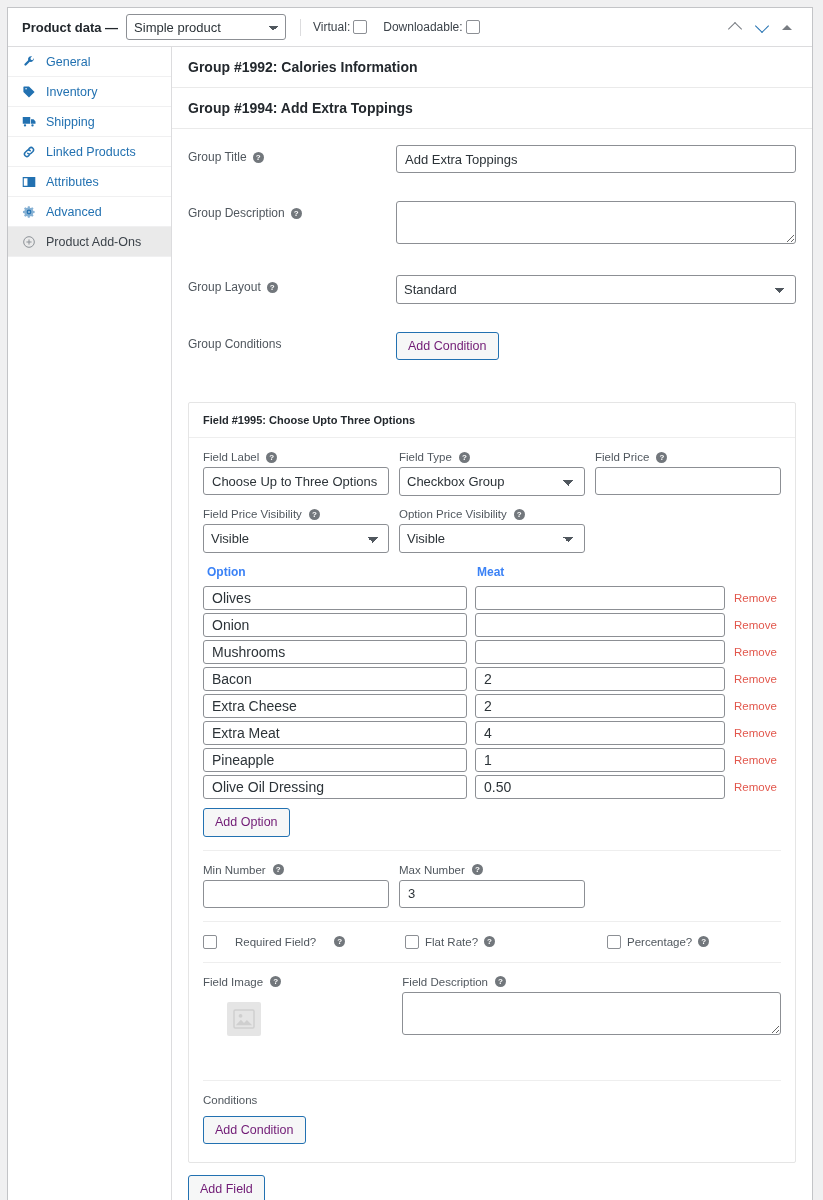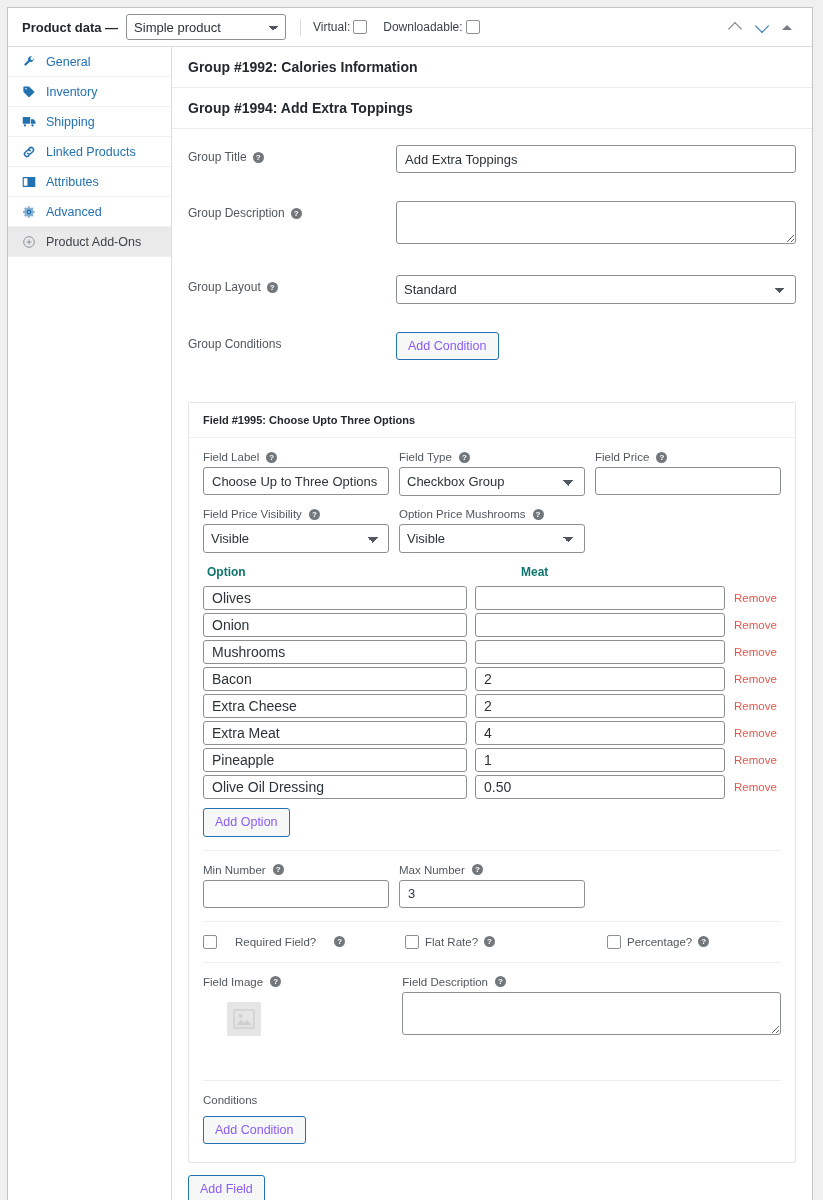--- a/index.html
+++ b/index.html
@@ -234,21 +234,21 @@
       calc(100% - 15px) 12px,
       calc(100% - 10px) 12px;
     background-size: 6px 6px, 6px 6px;
     background-repeat: no-repeat;
   }
 
   .btn-sec {
     display: inline-block;
     background: #f6f7f7;
     border: 1px solid #2271b1;
-    color: #8b5cf6;
+    color: #701a75;
     border-radius: 3px;
     font-family: "Liberation Sans", sans-serif;
     font-size: 12.5px;
     padding: 5px 11px;
     cursor: pointer;
     line-height: 1.3;
   }
   .btn-pri {
     display: inline-block;
     background: #2271b1;
@@ -293,22 +293,21 @@
     display: flex;
     align-items: center;
   }
   .flabel .tip { margin-left: 7px; }
 
   .opt-hdr {
     display: flex;
     margin: 8px 0 7px 0;
     font-size: 12px;
     font-weight: bold;
-    color: #0f766e;
-    gap: 44px;
+    color: #3b82f6;
   }
   .opt-hdr .c1 { width: 268px; flex: 0 0 268px; padding-left: 4px; }
   .opt-hdr .c2 { flex: 1 1 auto; padding-left: 6px; }
 
   .opt-row {
     display: flex;
     align-items: center;
     margin-bottom: 3px;
   }
   .opt-row .c1 { width: 264px; flex: 0 0 264px; }
@@ -543,21 +542,21 @@
                   <div class="flabel">
                     <span>Field Price Visibility</span>
                     <span class="tip">?</span>
                   </div>
                   <select class="se">
                     <option>Visible</option>
                   </select>
                 </div>
                 <div class="fcol">
                   <div class="flabel">
-                    <span>Option Price Mushrooms</span>
+                    <span>Option Price Visibility</span>
                     <span class="tip">?</span>
                   </div>
                   <select class="se">
                     <option>Visible</option>
                   </select>
                 </div>
                 <div class="fcol"></div>
               </div>
 
               <div class="opt-hdr">

